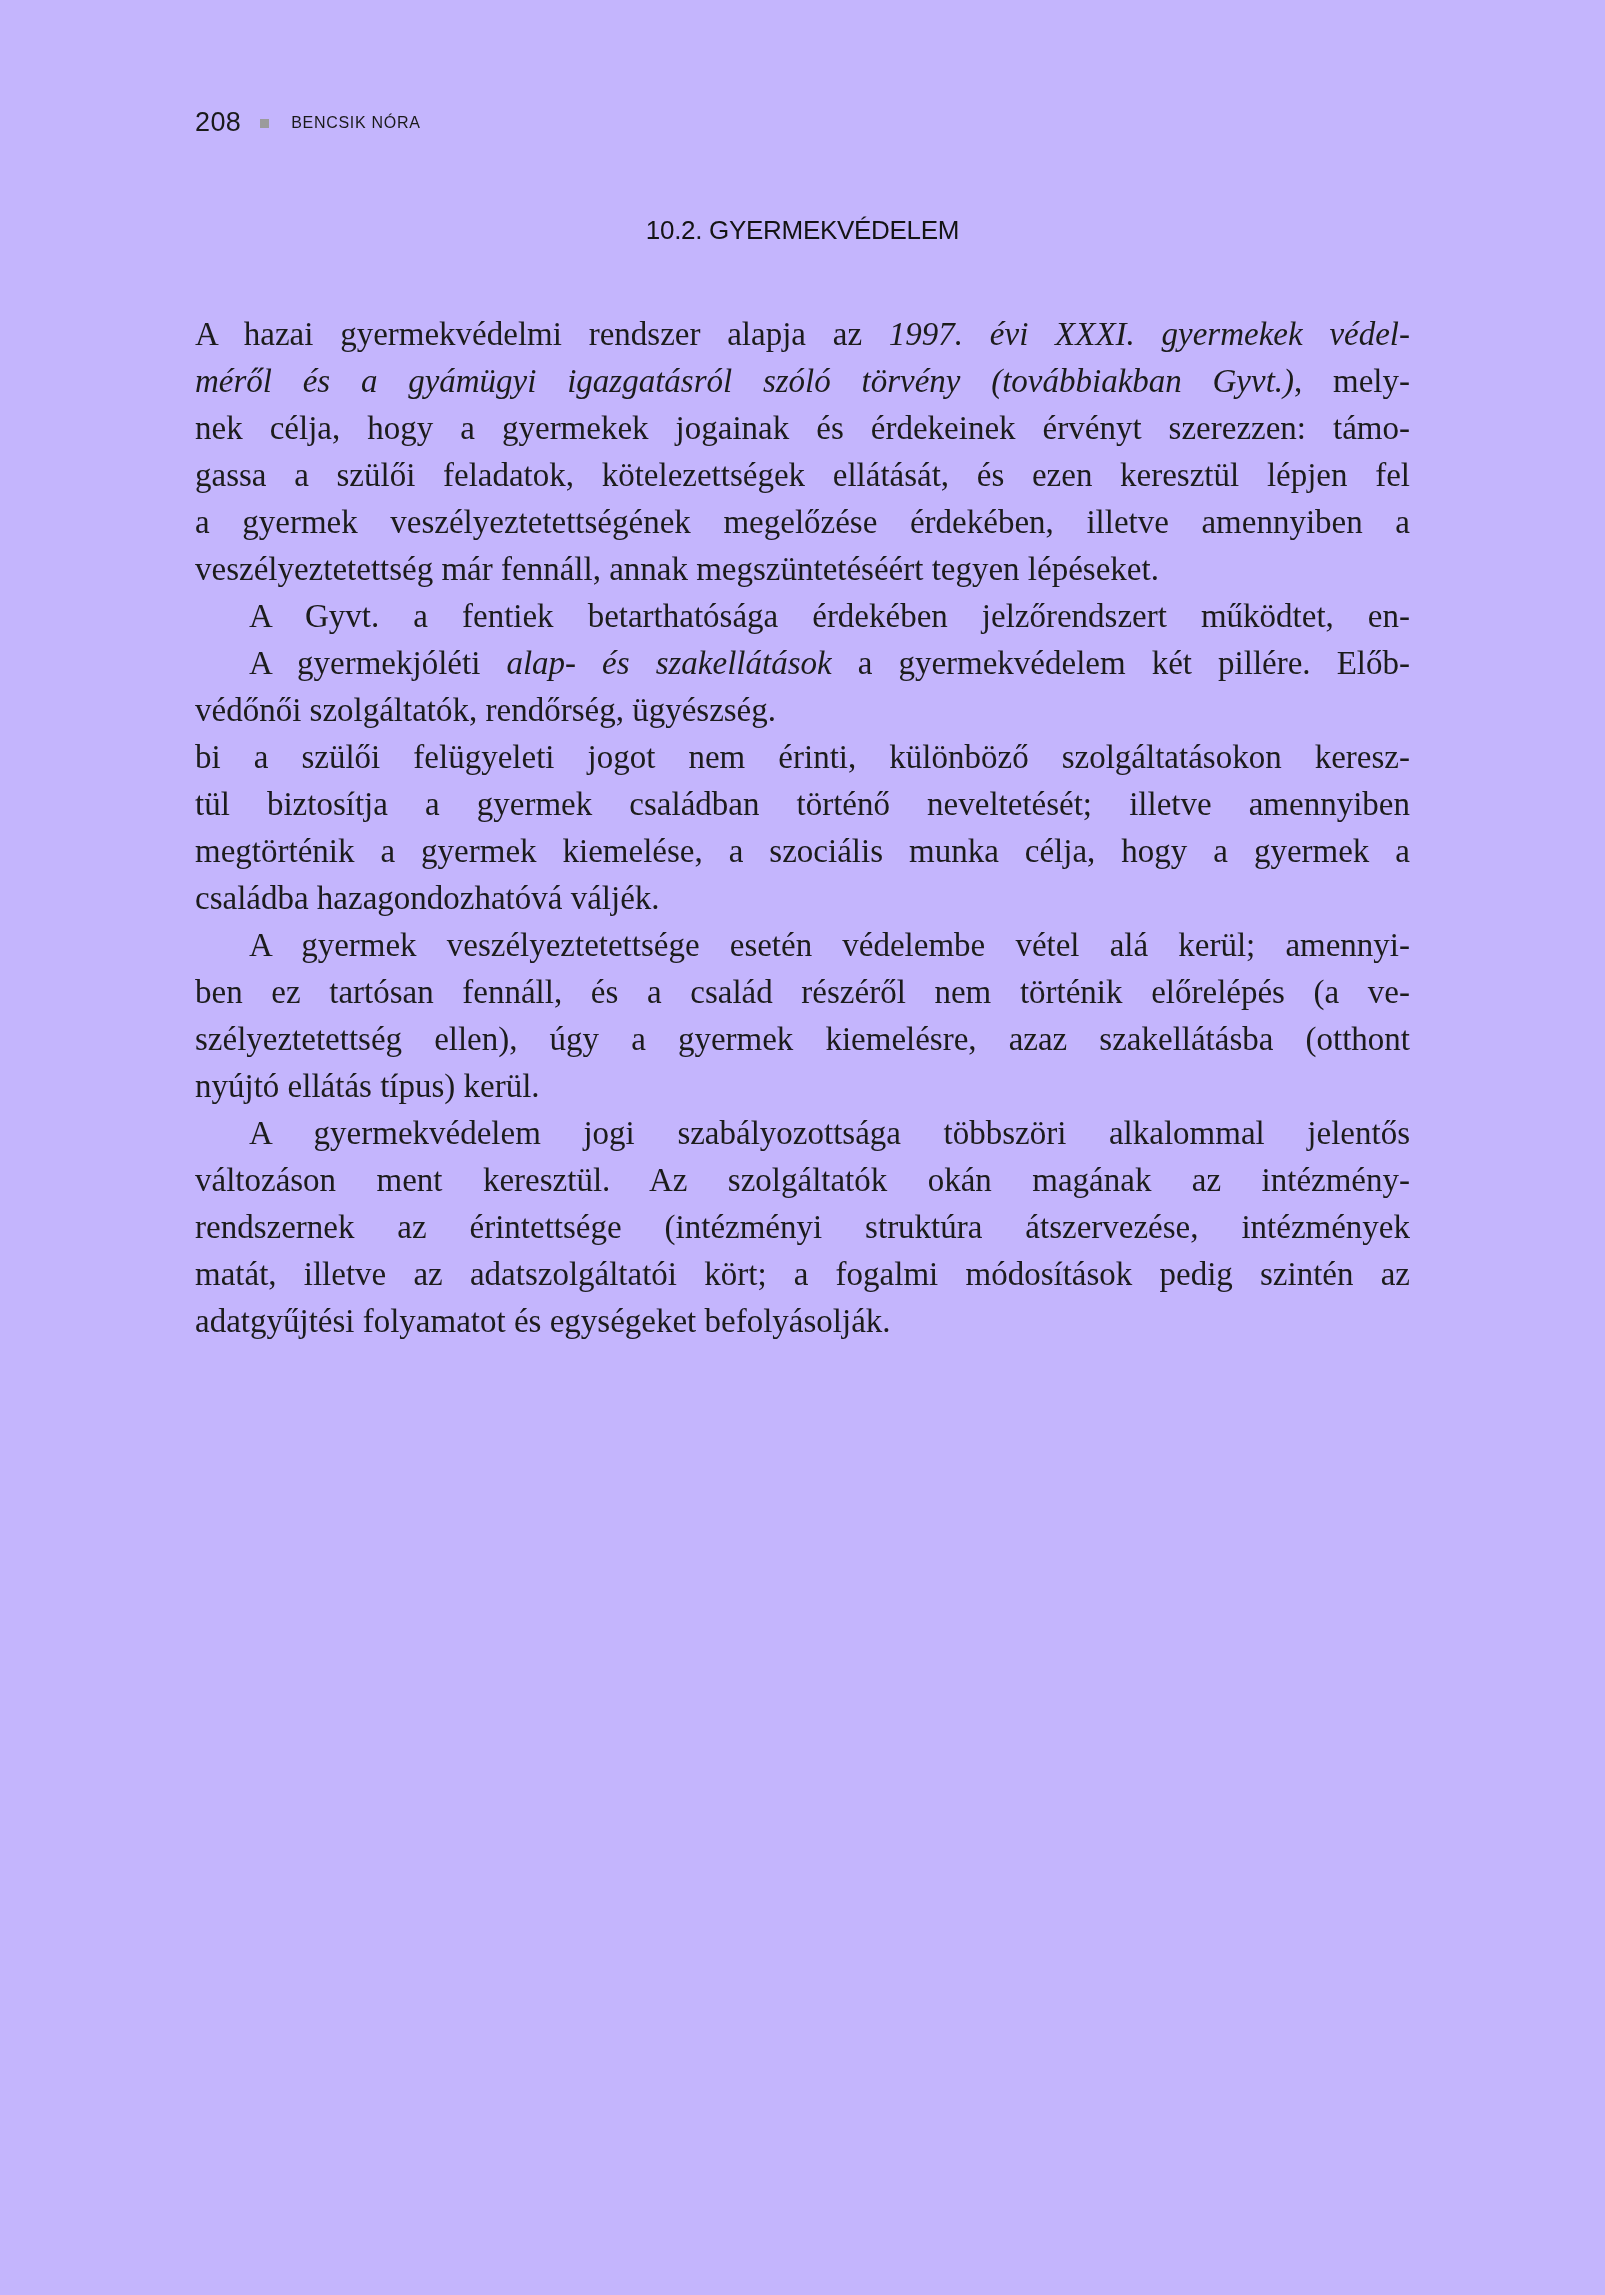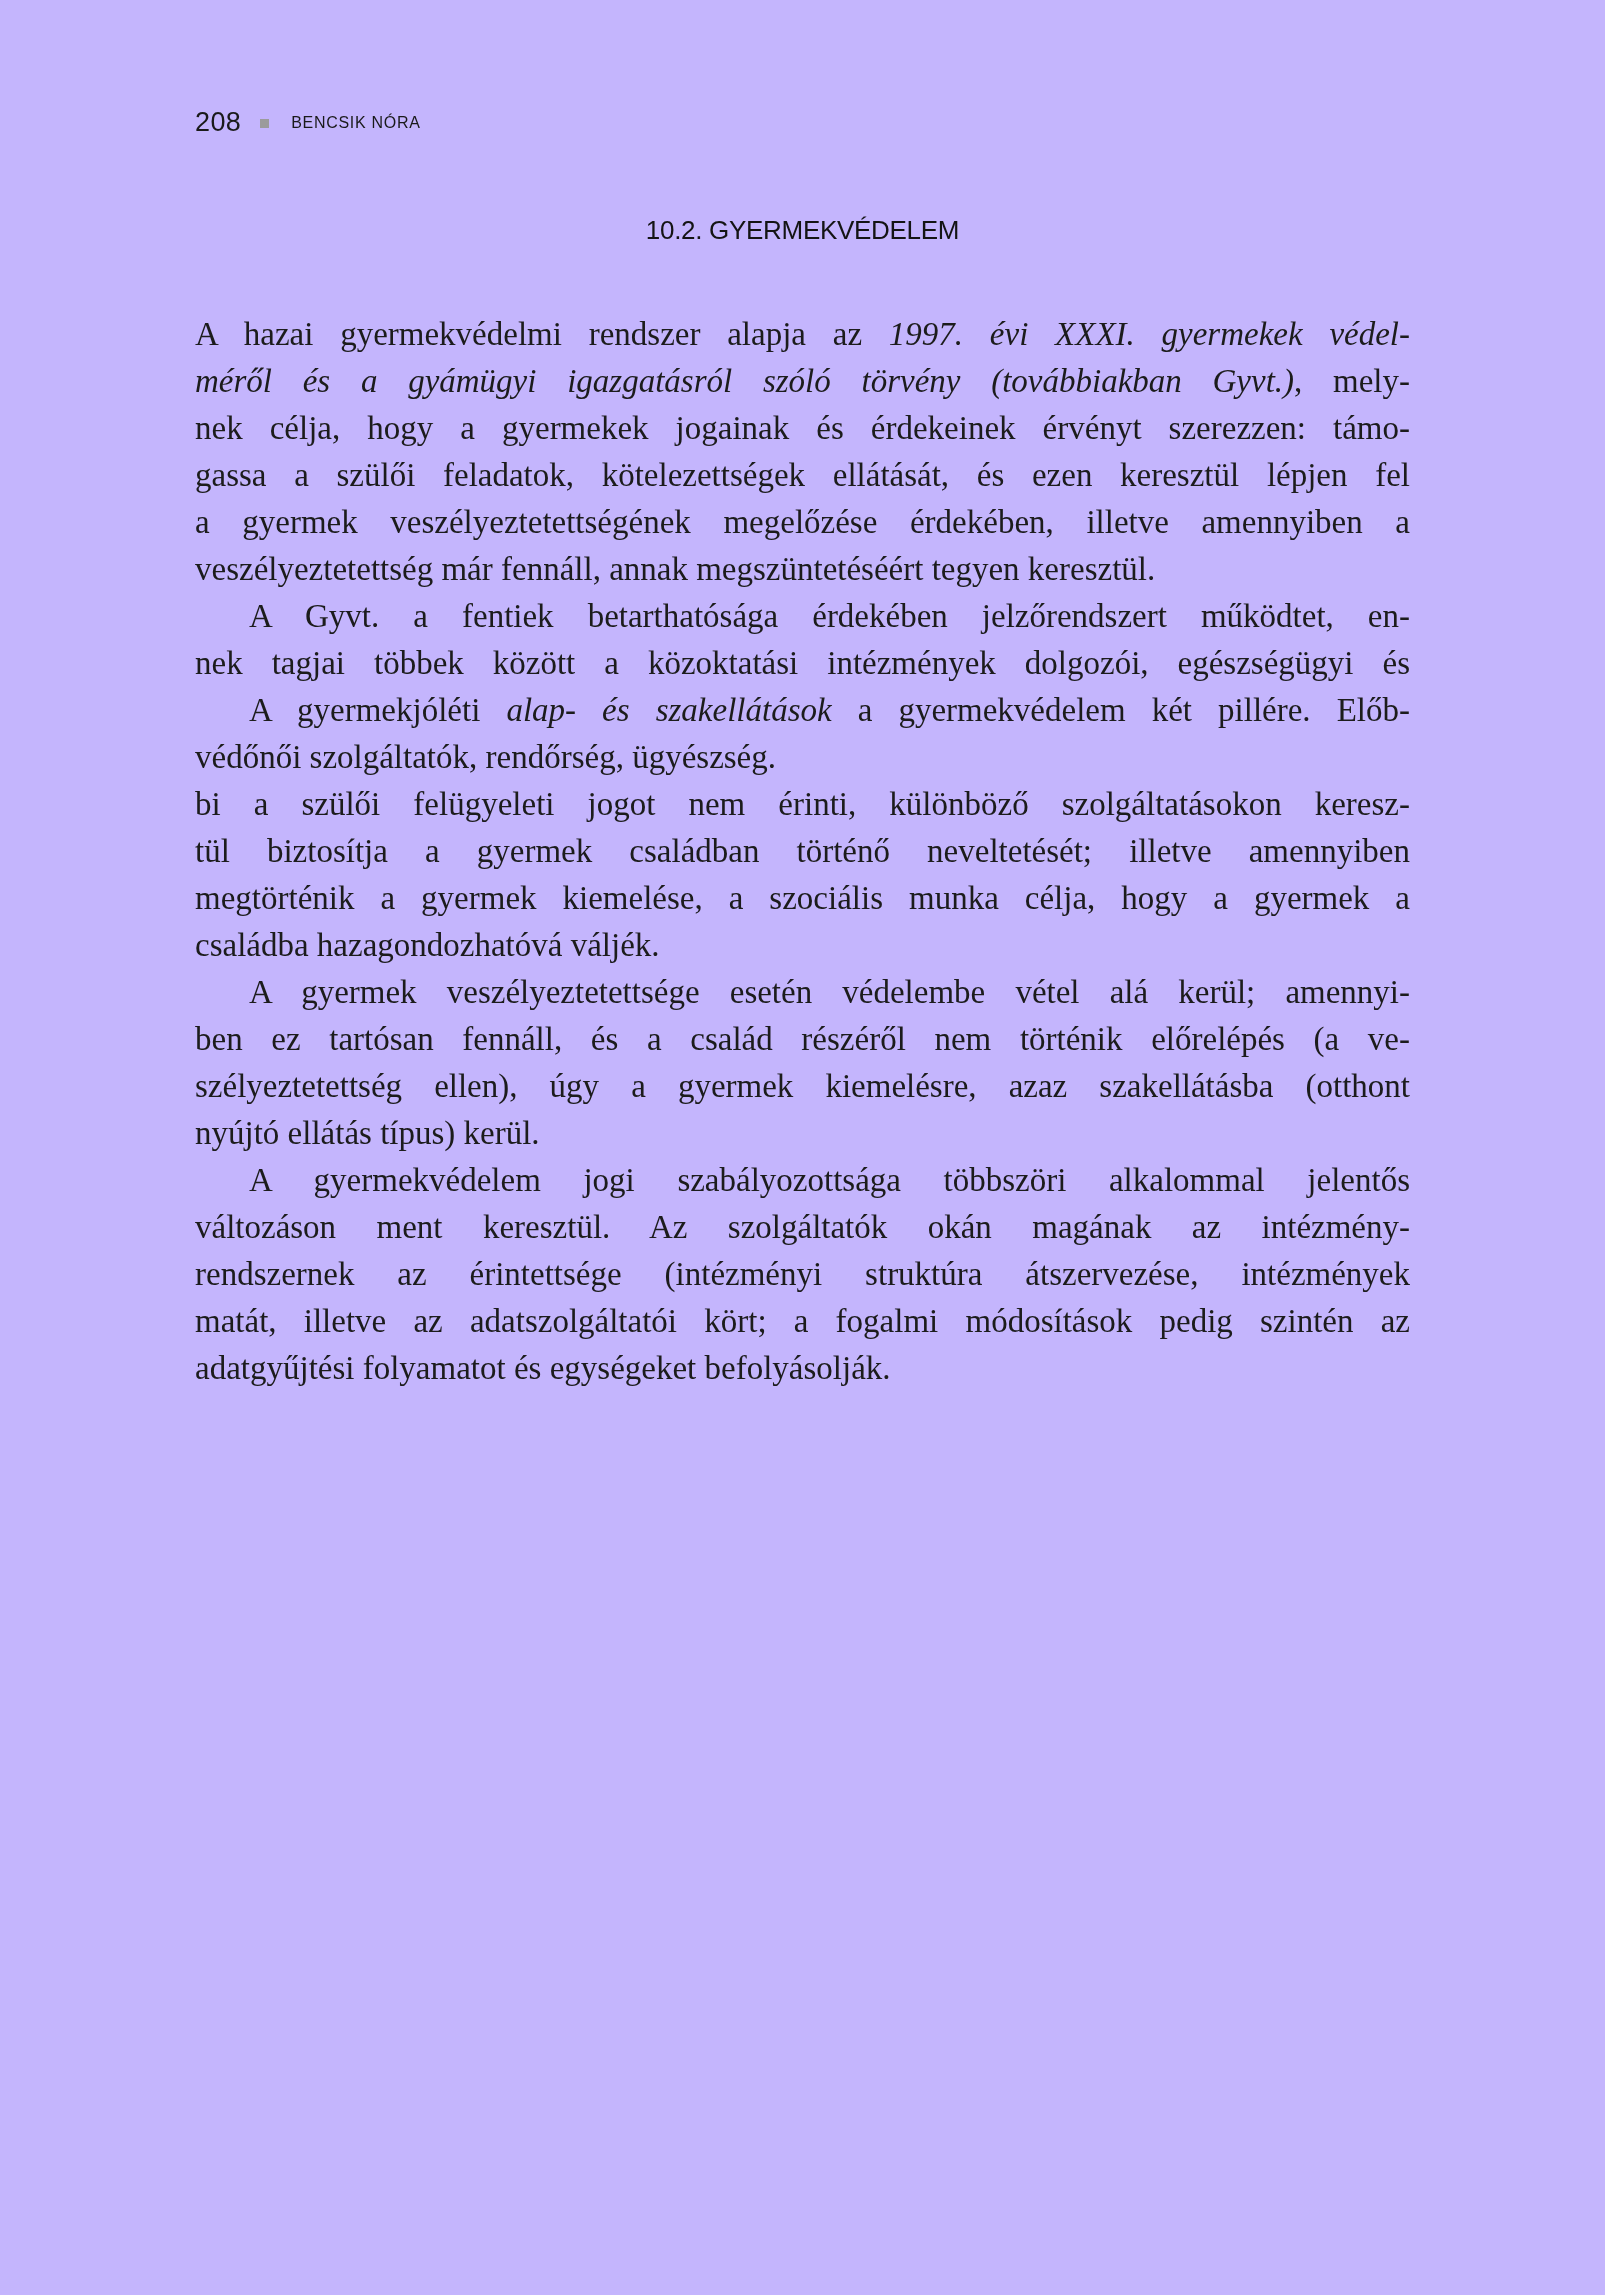--- a/index.html
+++ b/index.html
@@ -100,23 +100,22 @@
   </div>
 
   <div class="section-title">10.2. GYERMEKVÉDELEM</div>
 
   <div class="body-text">
       <div class="line"><span>A hazai gyermekvédelmi rendszer alapja az </span><em>1997. évi XXXI. gyermekek védel-</em></div>
       <div class="line"><em>méről és a gyámügyi igazgatásról szóló törvény (továbbiakban Gyvt.)</em><span>, mely-</span></div>
       <div class="line"><span>nek célja, hogy a gyermekek jogainak és érdekeinek érvényt szerezzen: támo-</span></div>
       <div class="line"><span>gassa a szülői feladatok, kötelezettségek ellátását, és ezen keresztül lépjen fel</span></div>
       <div class="line"><span>a gyermek veszélyeztetettségének megelőzése érdekében, illetve amennyiben a</span></div>
-      <div class="line line-last"><span>veszélyeztetettség már fennáll, annak megszüntetéséért tegyen keresztül.</span></div>
+      <div class="line line-last"><span>veszélyeztetettség már fennáll, annak megszüntetéséért tegyen lépéseket.</span></div>
       <div class="line line-indent"><span>A Gyvt. a fentiek betarthatósága érdekében jelzőrendszert működtet, en-</span></div>
-      <div class="line"><span>nek tagjai többek között a közoktatási intézmények dolgozói, egészségügyi és</span></div>
       <div class="line line-indent"><span>A gyermekjóléti </span><em>alap- és szakellátások</em><span> a gyermekvédelem két pillére. Előb-</span></div>
       <div class="line line-last"><span>védőnői szolgáltatók, rendőrség, ügyészség.</span></div>
       <div class="line"><span>bi a szülői felügyeleti jogot nem érinti, különböző szolgáltatásokon keresz-</span></div>
       <div class="line"><span>tül biztosítja a gyermek családban történő neveltetését; illetve amennyiben</span></div>
       <div class="line"><span>megtörténik a gyermek kiemelése, a szociális munka célja, hogy a gyermek a</span></div>
       <div class="line line-last"><span>családba hazagondozhatóvá váljék.</span></div>
       <div class="line line-indent"><span>A gyermek veszélyeztetettsége esetén védelembe vétel alá kerül; amennyi-</span></div>
       <div class="line"><span>ben ez tartósan fennáll, és a család részéről nem történik előrelépés (a ve-</span></div>
       <div class="line"><span>szélyeztetettség ellen), úgy a gyermek kiemelésre, azaz szakellátásba (otthont</span></div>
       <div class="line line-last"><span>nyújtó ellátás típus) kerül.</span></div>

